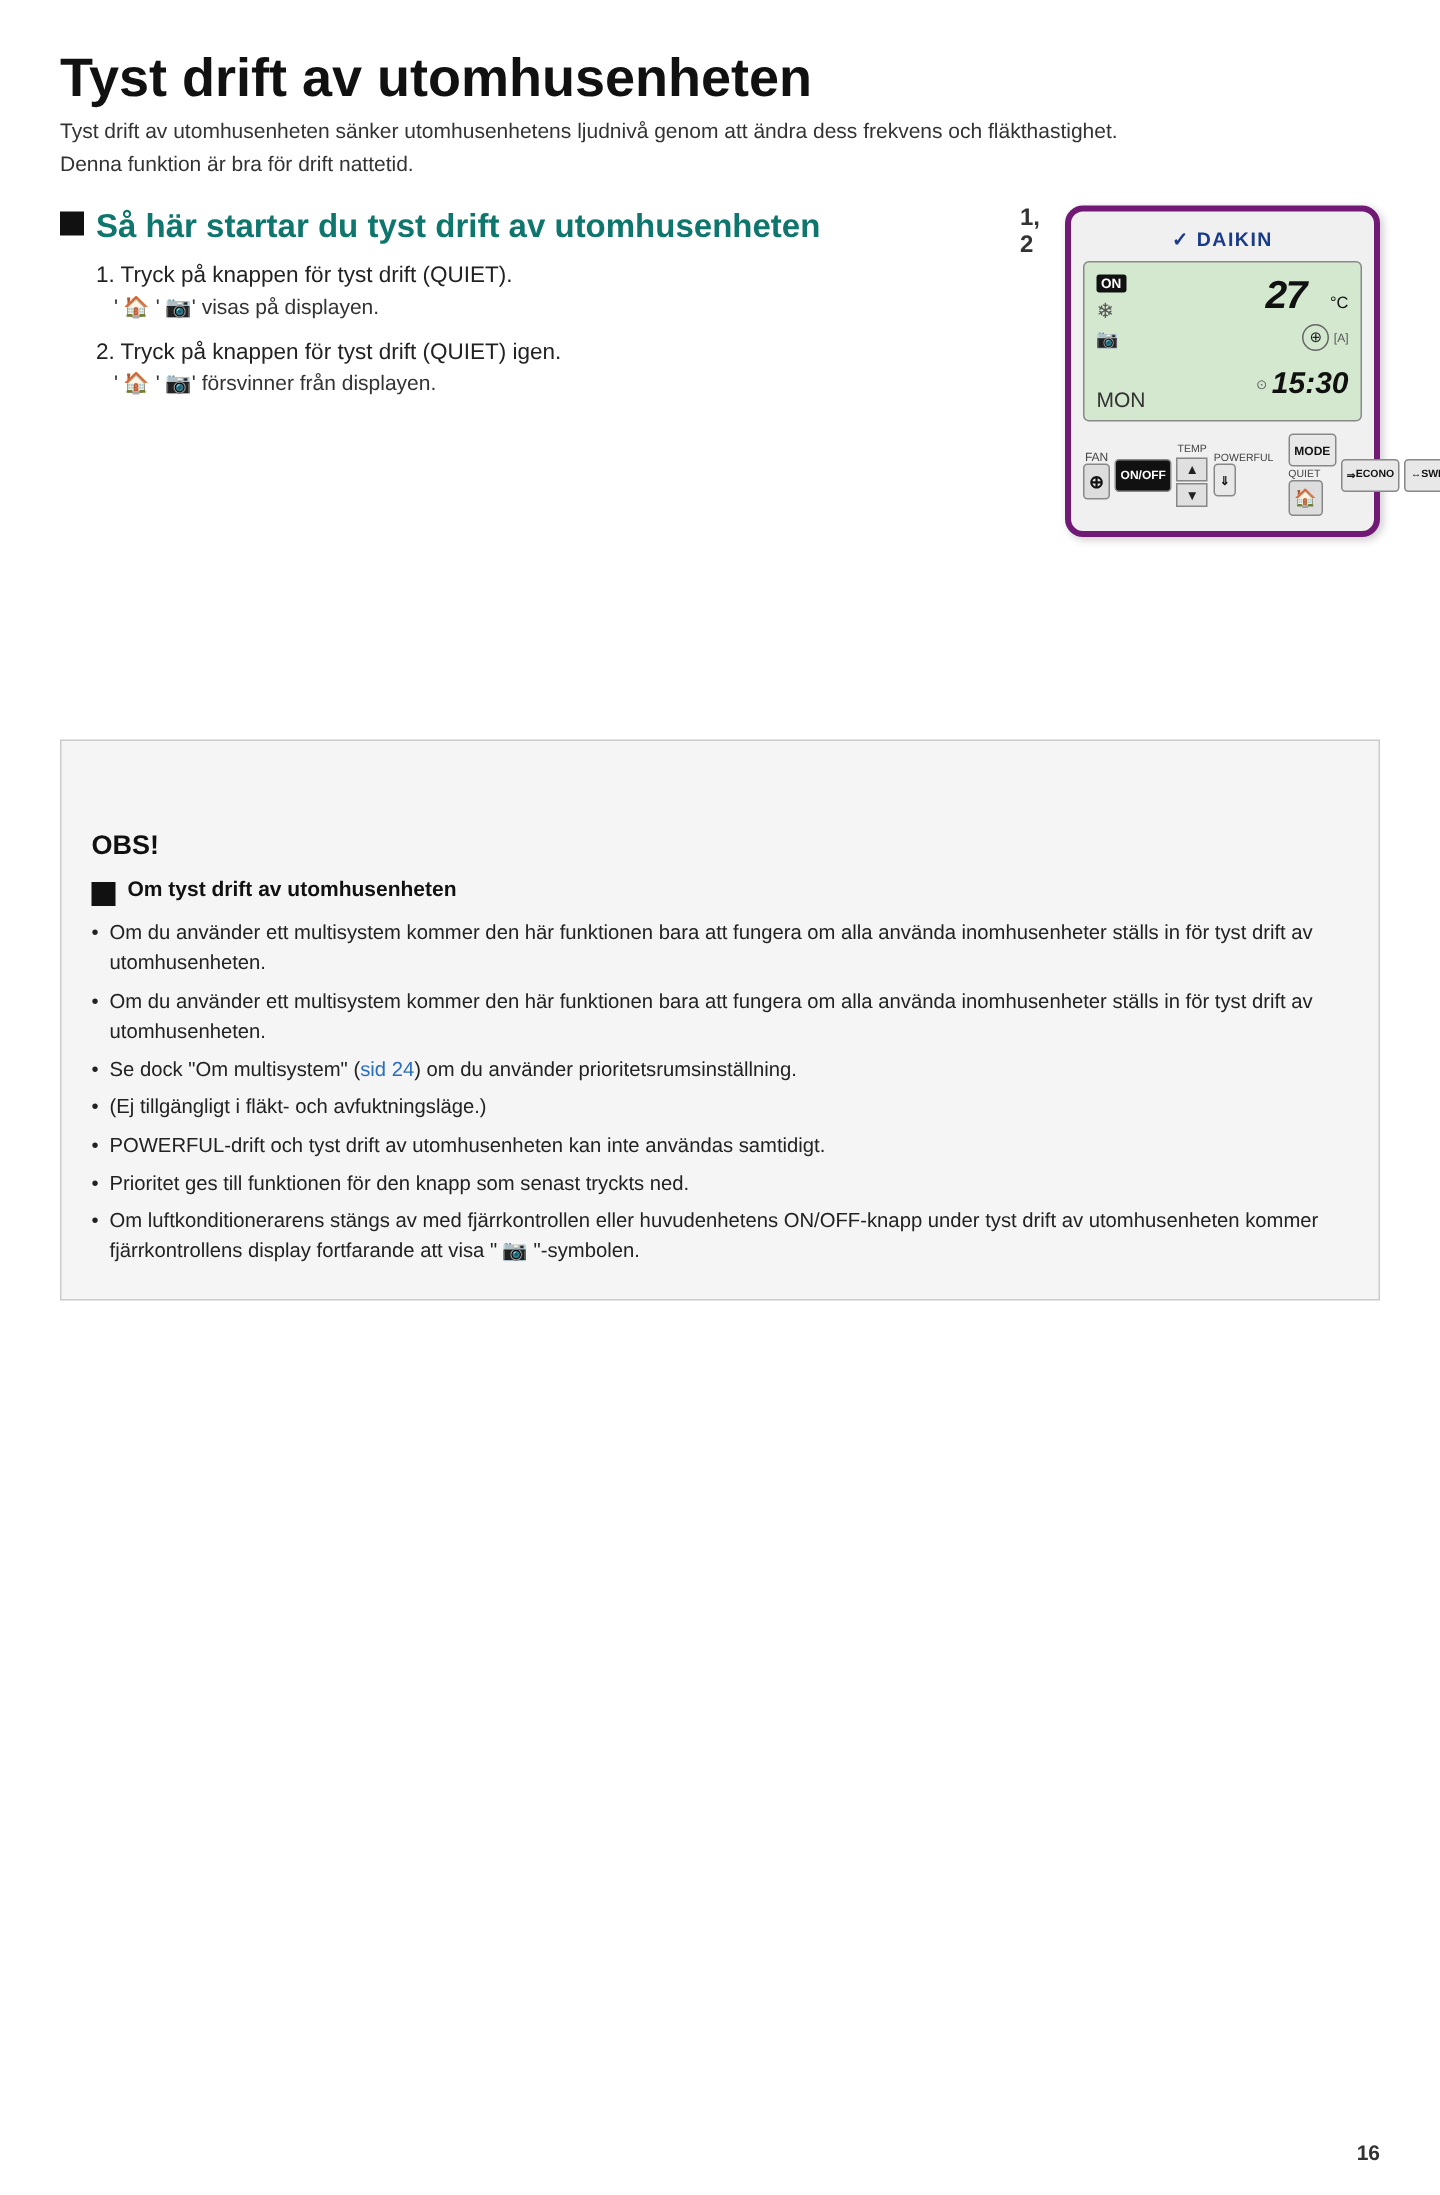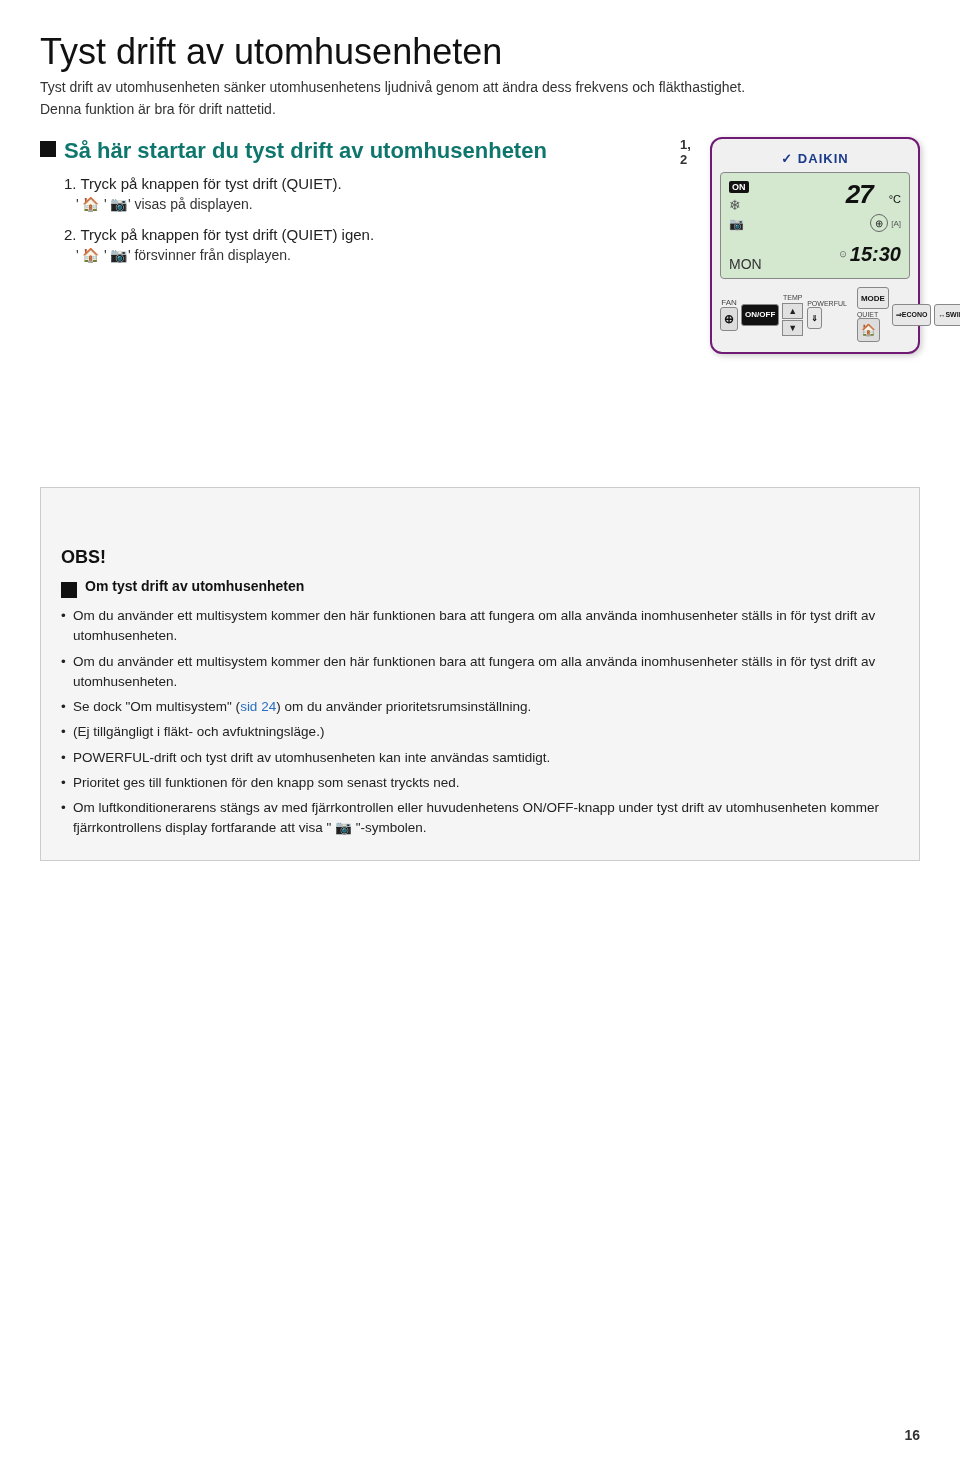--- a/index.html
+++ b/index.html
@@ -13,21 +13,21 @@
       position: relative;
     }
     .page-container {
       padding: 30px 40px 40px 40px;
       display: flex;
       flex-direction: column;
     }
     
     .main-title {
       font-size: 36px;
-      font-weight: normal;
+      font-weight: bold;
       color: #111;
       margin-bottom: 6px;
       line-height: 1.2;
     }
     .subtitle-text {
       font-size: 14px;
       color: #333;
       margin-bottom: 6px;
     }
     .intro-text {
@@ -82,21 +82,21 @@
       margin-bottom: 14px;
     }
     .bullet-text::before {
       content: "' ";
     }
 
     
     .remote {
       width: 210px;
       background: #f0f0f0;
-      border: 2px solid #701a75;
+      border: 4px solid #701a75;
       border-radius: 12px;
       padding: 10px 8px;
       margin: 0 auto;
       box-shadow: 2px 2px 6px rgba(0,0,0,0.2);
     }
     .remote-brand {
       text-align: center;
       margin-bottom: 6px;
     }
     .brand-logo {
@@ -233,21 +233,21 @@
       justify-content: center;
       gap: 3px;
     }
     .ind-dot {
       width: 6px; height: 4px;
       background: #999;
       border-radius: 1px;
     }
     
     .label-12 {
-      font-size: 13px;
+      font-size: 16px;
       font-weight: bold;
       color: #333;
       margin-right: 8px;
     }
     .remote-wrapper {
       display: flex;
       flex-direction: row;
       align-items: flex-start;
       justify-content: flex-end;
     }

